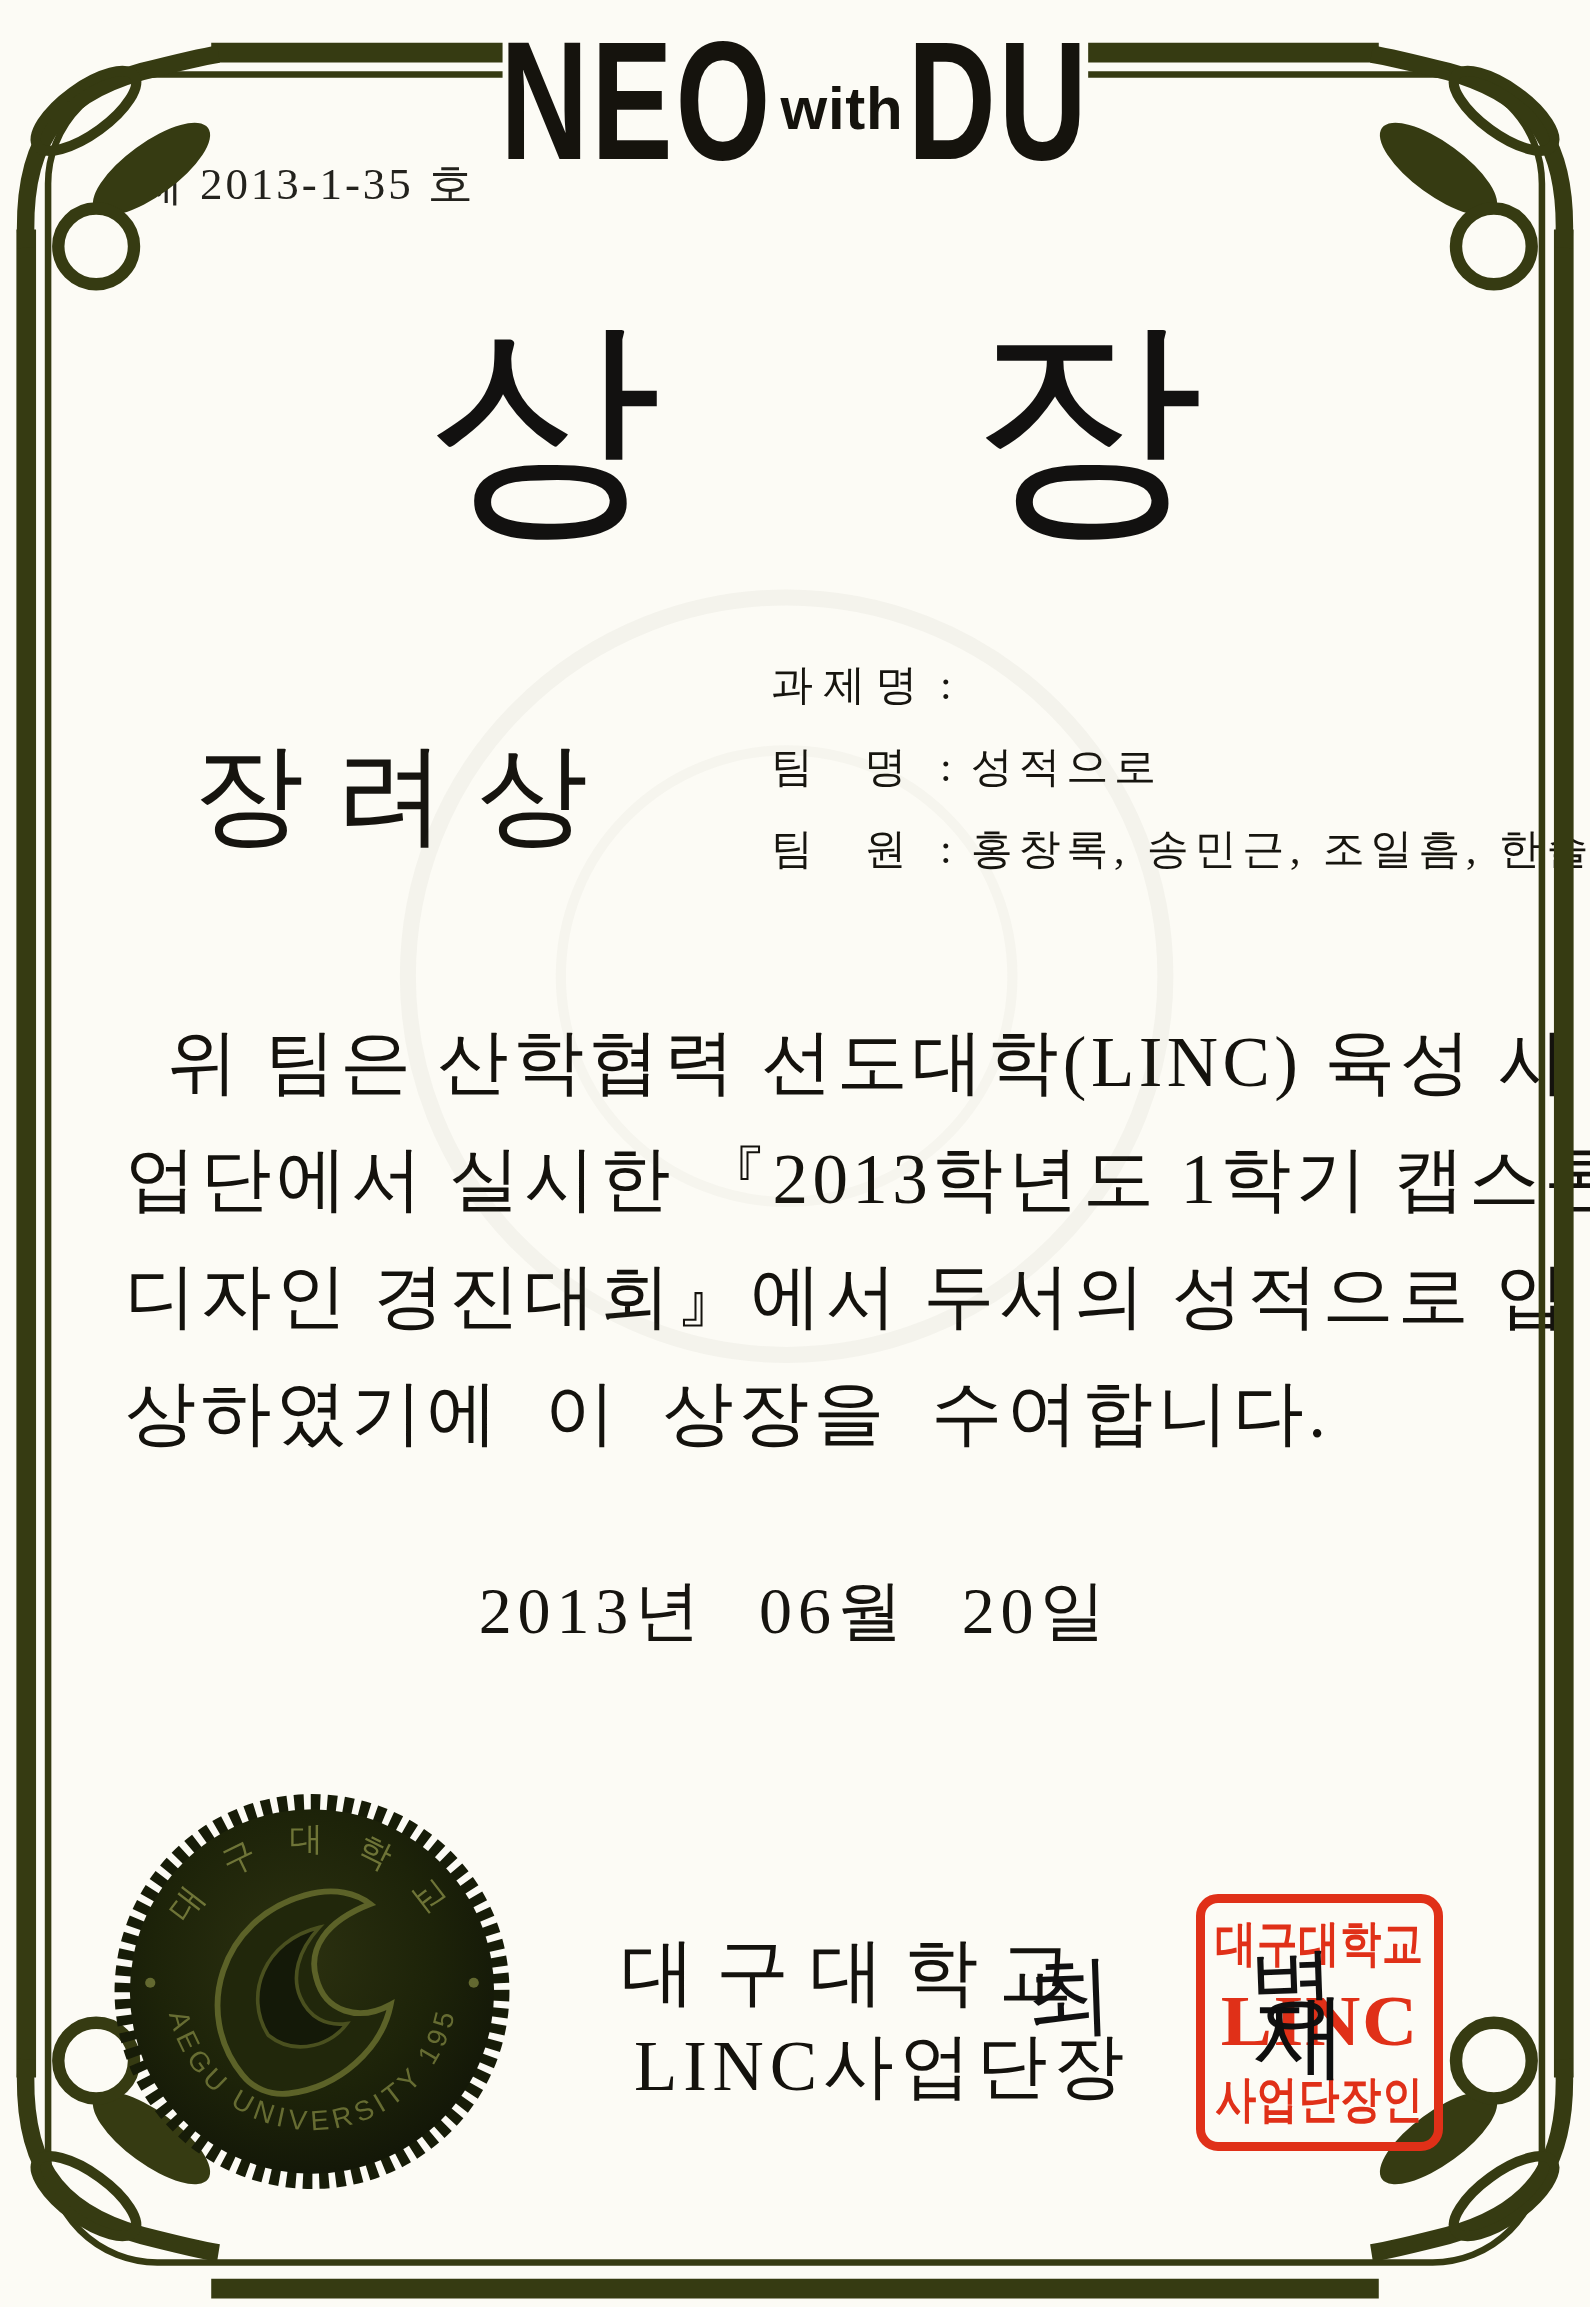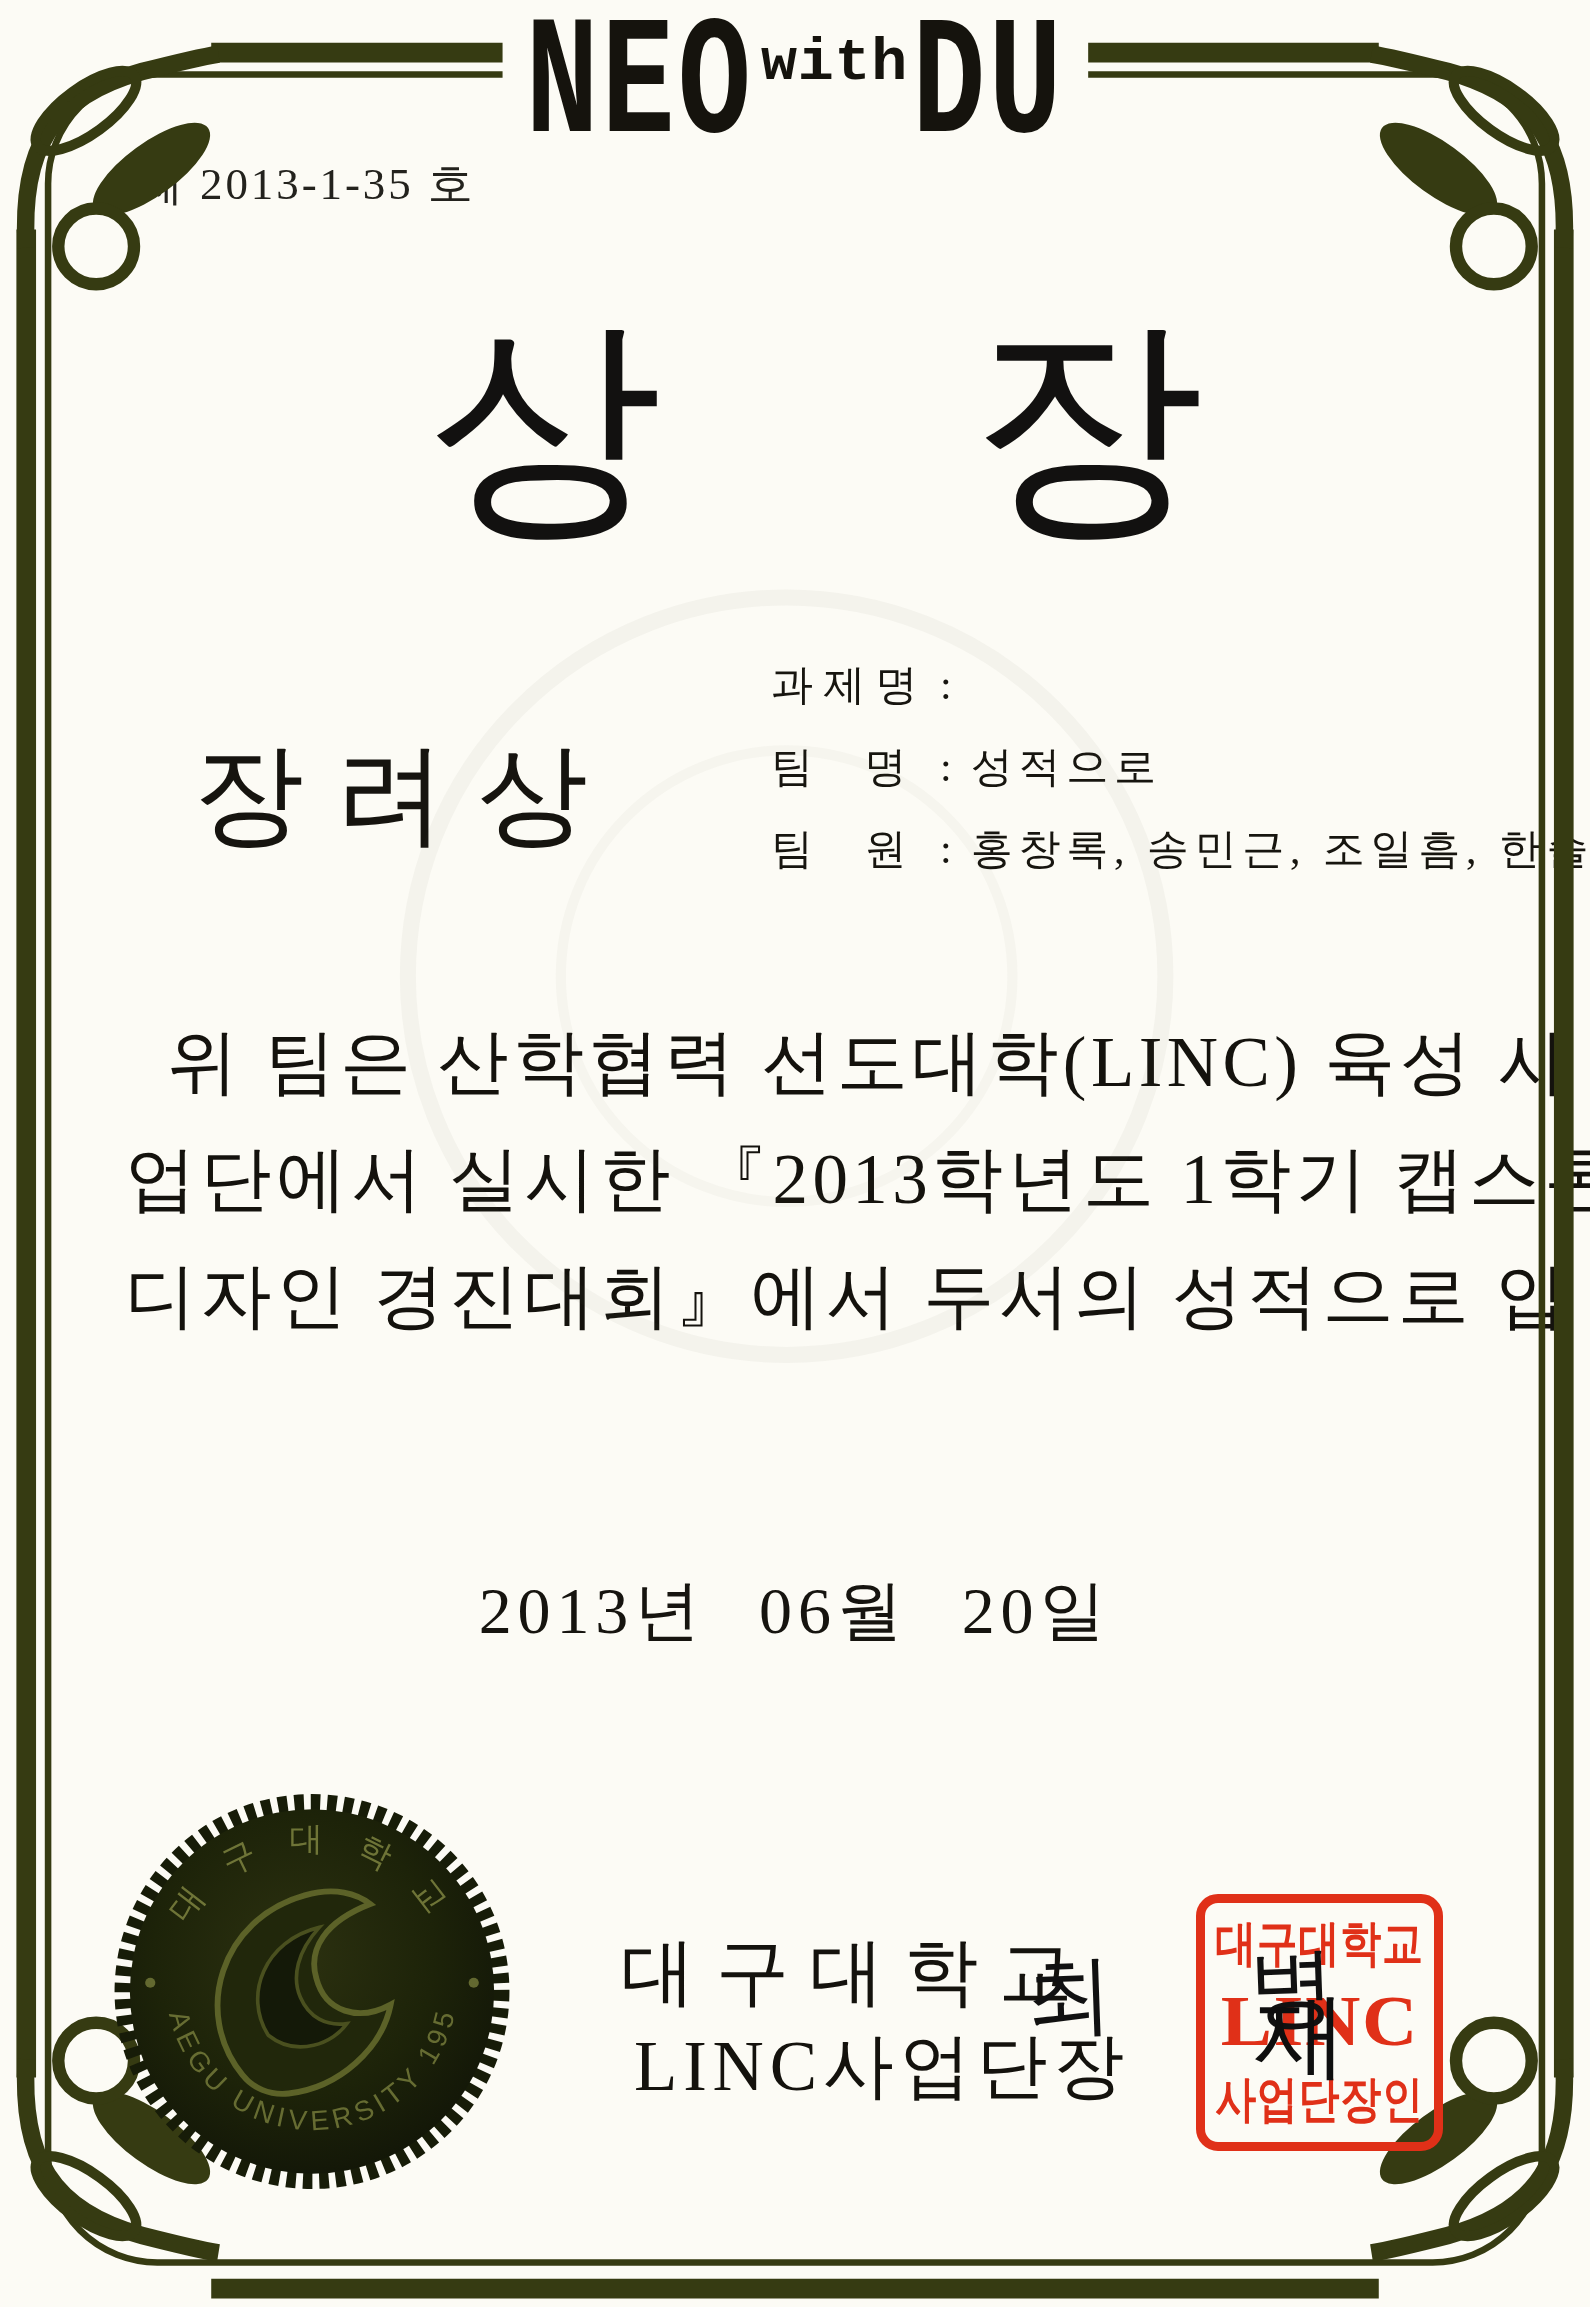--- a/index.html
+++ b/index.html
@@ -3,23 +3,23 @@
 <meta charset="utf-8">
 <style>
   html,body{margin:0;padding:0;background:#888;}
   .page{
     position:relative;width:1590px;height:2307px;background:#fcfbf5;
     font-family:"Liberation Serif","DejaVu Serif",serif;color:#1e1c18;overflow:hidden;
   }
   .abs{position:absolute;}
   
   .logo{
-    position:absolute;left:50%;top:3px;transform:translateX(-50%);
-    display:flex;align-items:center;color:#15130d;white-space:nowrap;z-index:5;
-    font-family:Liberation Mono, monospace;font-weight:900;
+    position:absolute;left:50%;top:17px;transform:translateX(-50%);
+    display:flex;align-items:flex-end;color:#15130d;white-space:nowrap;z-index:5;
+    font-family:Liberation Sans, sans-serif;font-weight:900;
   }
   .logo .big{font-size:122px;line-height:1;letter-spacing:2.9px;transform:scaleY(1.38);transform-origin:top;}
   .logo .with{font-size:60px;line-height:1;margin:-2.9px 4.4px 0 7.3px;letter-spacing:0.7px;}
   
   .docnum{left:138px;top:154px;font-size:45px;letter-spacing:2.9px;color:#23221d;}
   
   .title{left:0;top:304px;width:100%;text-align:center;font-size:235px;line-height:1.05;color:#121110;padding-left:21px;}
   .title .t1{margin-right:124px;}
   .title .t2{margin-left:124px;}
   
@@ -122,20 +122,21 @@
       <span class="lbl">팀  원</span>
       <span class="col">:</span>
       <span class="val">홍창록, 송민근, 조일흠, 한슬기</span>
     </div>
   </div>
 
   <div class="abs bodytext">
     <div class="line first">위 팀은 산학협력 선도대학(LINC) 육성 사</div>
     <div class="line">업단에서 실시한 『2013학년도 1학기 캡스톤</div>
     <div class="line">디자인 경진대회』에서 두서의 성적으로 입</div>
+    <div class="line last">상하였기에 이 상장을 수여합니다.</div>
   </div>
 
   <div class="abs date">2013년 06월 20일</div>
 
   <svg class="abs" style="left:108px;top:1783px;z-index:3" width="408" height="417" viewBox="-280 -286 560 572">
     <defs>
       <radialGradient id="sealg" cx="45%" cy="40%" r="70%">
         <stop offset="0%" stop-color="#2c3110"></stop>
         <stop offset="55%" stop-color="#1d2309"></stop>
         <stop offset="85%" stop-color="#141808"></stop>

